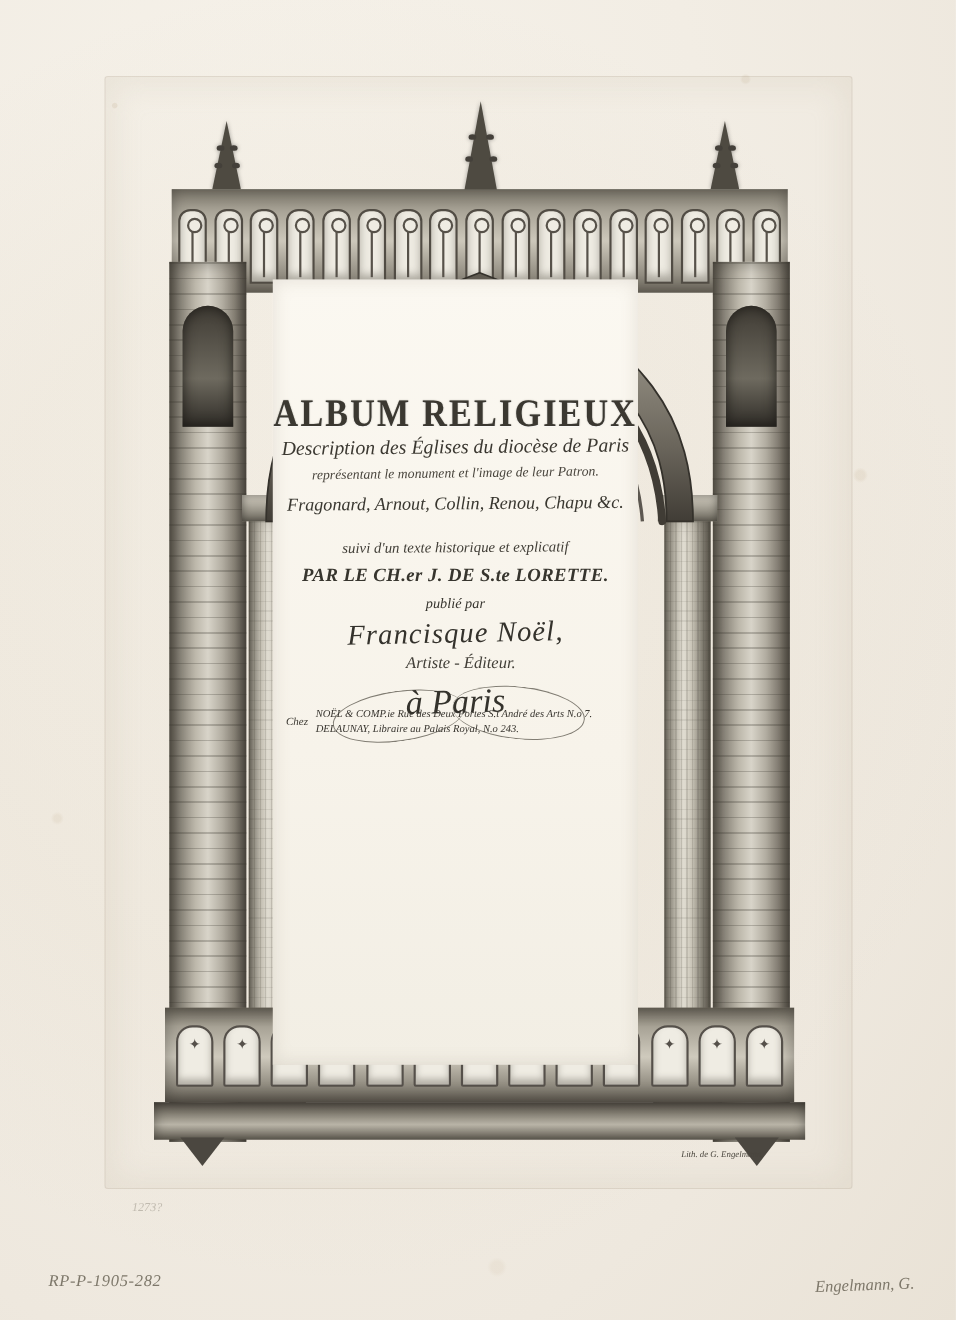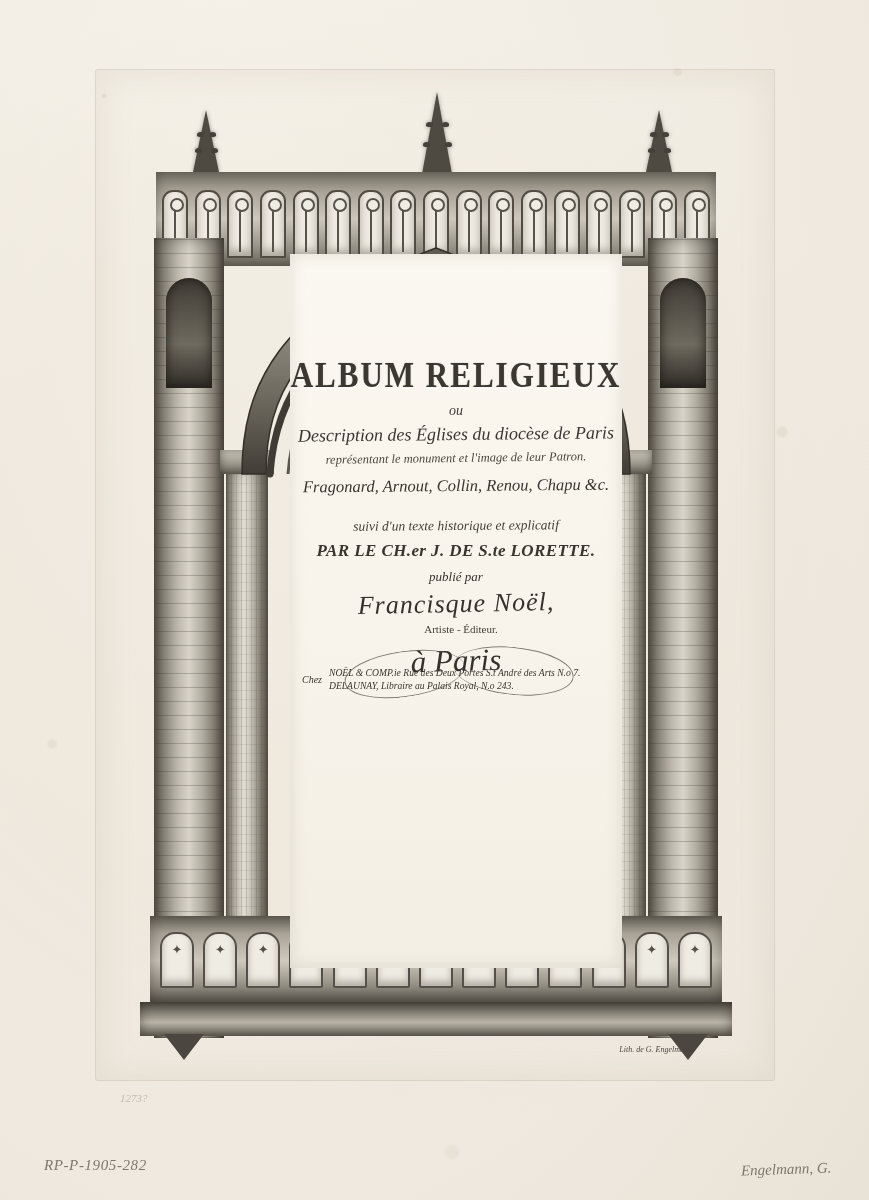--- a/index.html
+++ b/index.html
@@ -208,21 +208,20 @@
   }
 
   
   #panel {
     position: absolute;
     left: 108px; top: 166px;
     width: 332px; height: 714px;
     background: linear-gradient(180deg, #fbf8f1 0%, #f7f3ea 60%, #f2eee4 100%);
     box-shadow: 0 0 16px rgba(120,112,96,0.18) inset;
     overflow: hidden;
-    margin-left: 42px;
   }
 
   .panel-inner {
     position: absolute;
     left: 0; right: 0; top: 0;
     text-align: center;
     color: #35332d;
   }
 
   .l-title {
@@ -293,21 +292,22 @@
     margin-top: 4px;
     font-size: 26px;
     font-style: italic;
     font-family: "Liberation Serif", serif;
     letter-spacing: 1px;
     color: #34322c;
     transform: rotate(-1.2deg);
   }
   .l-editor-role {
     margin-top: 4px;
-    font-size: 11px;
+    font-size: 15px;
+    font-style: italic;
     color: #413e37;
     padding-left: 10px;
   }
   .l-city {
     margin-top: 22px;
     font-size: 31px;
     font-style: italic;
     color: #34322c;
     transform: rotate(-1.5deg);
   }
@@ -529,21 +529,20 @@
                   border-top:26px solid #4b4740;"></div>
       <div class="abs" style="right:24px; bottom:0; width:0; height:0;
                   border-left:20px solid transparent; border-right:20px solid transparent;
                   border-top:26px solid #4b4740;"></div>
     </div>
 
     <div id="panel">
       <div class="panel-inner">
 
         <div class="l-title">ALBUM RELIGIEUX</div>
-        <div class="l-ou">ou</div>
         <div class="l-sub1">Description des Églises du diocèse de Paris</div>
         <div class="l-sub2">représentant le monument et l'image de leur Patron.</div>
 
         <div class="l-artists">Fragonard, Arnout, Collin, Renou, Chapu &amp;c.</div>
 
         <div class="l-sub4">suivi d'un texte historique et explicatif</div>
         <div class="l-author">PAR LE CH.er J. DE S.te LORETTE.</div>
 
         <div class="l-pub">publié par</div>
         <div class="l-editor">Francisque Noël,</div>

